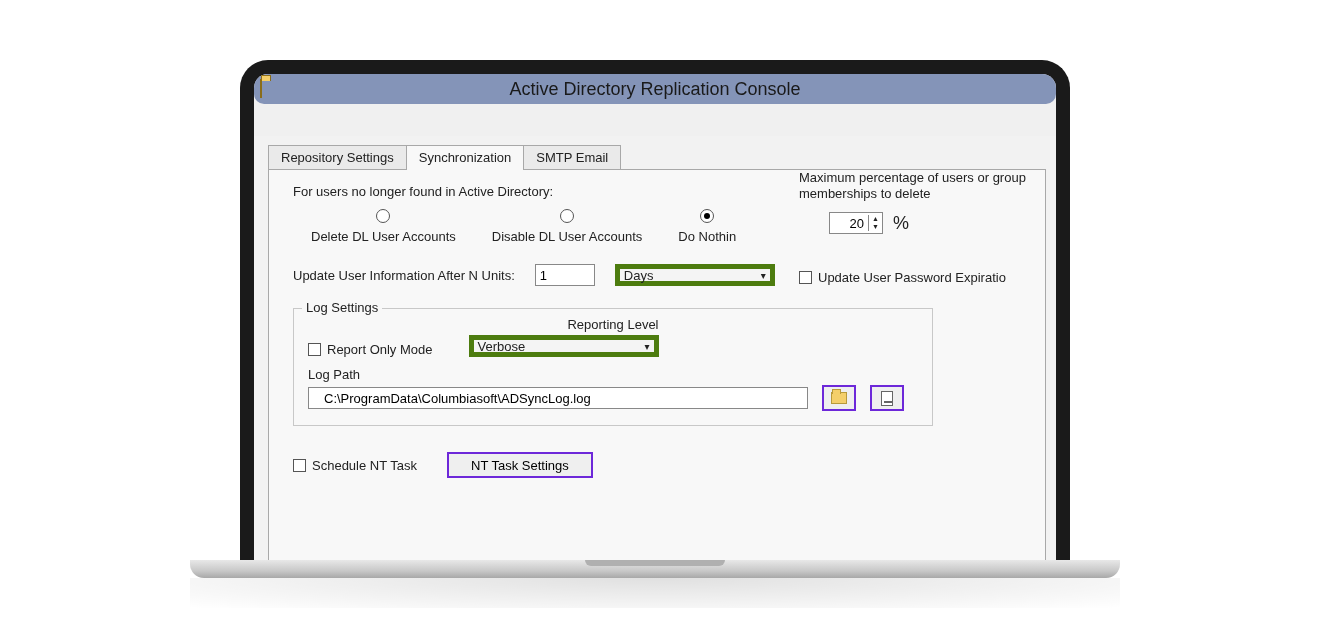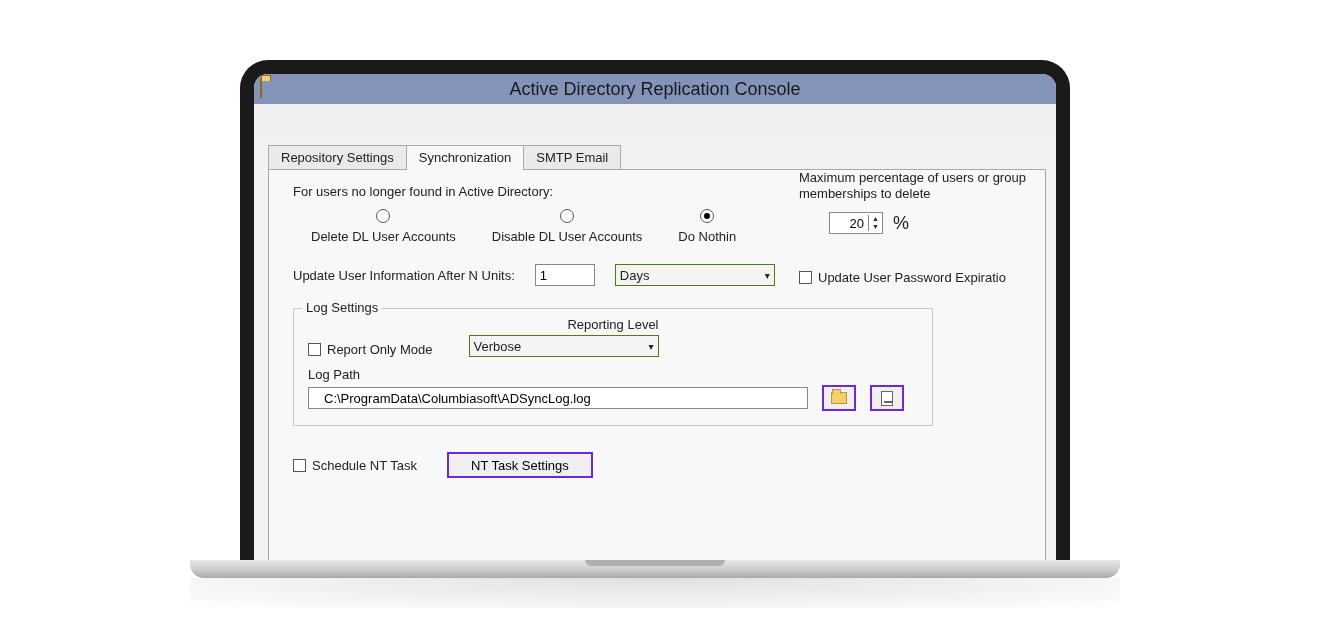--- a/index.html
+++ b/index.html
@@ -55,20 +55,21 @@
     background: radial-gradient(ellipse at 50% 0%, rgba(0,0,0,0.12), rgba(0,0,0,0));
   }
   .titlebar {
     height: 30px;
     background: #8494b8;
     display: flex;
     align-items: center;
     color: #1a1a1a;
     font-size: 16px;
     position: relative;
+    border-radius: 10px;
   }
   .titlebar .icon { margin-left:6px; }
   .titlebar .title {
     position:absolute;
     left:0; right:0;
     text-align:center;
     font-size:18px;
     color:#1a1a1a;
   }
   .app-body {
@@ -114,21 +115,21 @@
   }
   .radio.checked::after {
     content:""; position:absolute; left:3px; top:3px; width:6px; height:6px;
     background:#000; border-radius:50%;
   }
   input[type=text].tb, .tb {
     border:1px solid #888; background:#fff; height:22px; padding:1px 4px;
     font-family:inherit; font-size:13px;
   }
   .num { width:60px; text-align:left; }
-  .sel { width:160px; border:1px solid #4d7c0f; height:22px; background:#f4f4f4; display:flex; align-items:center; justify-content:space-between; padding:0 4px; }
+  .sel { width:160px; border:5px solid #4d7c0f; height:22px; background:#f4f4f4; display:flex; align-items:center; justify-content:space-between; padding:0 4px; }
   .chev { font-size:10px; }
   .right-col {
     position:absolute;
     left:530px;
     top:0;
     width:260px;
   }
   .spinner {
     display:inline-flex; border:1px solid #888; height:22px; background:#fff; align-items:center;
   }

